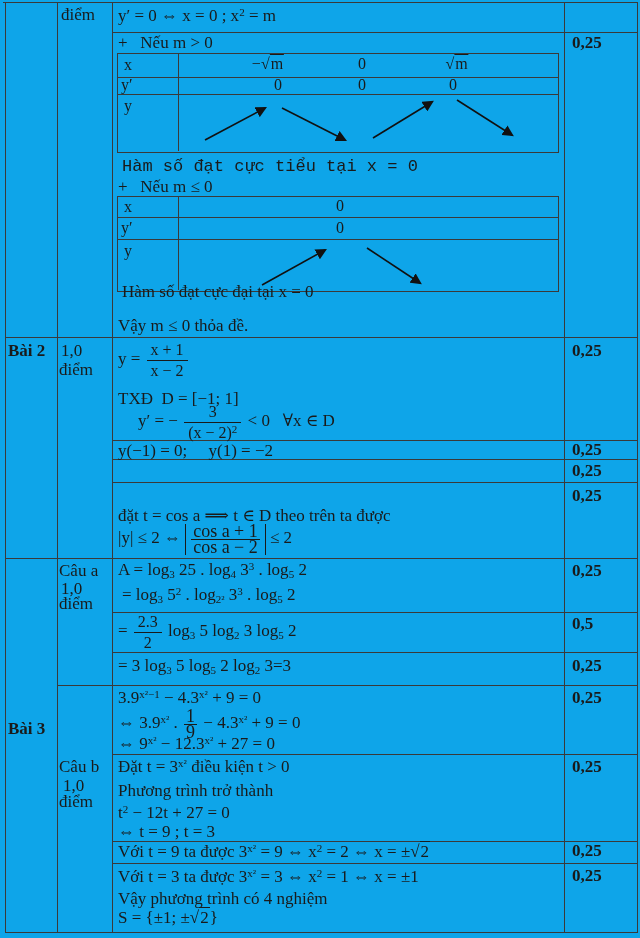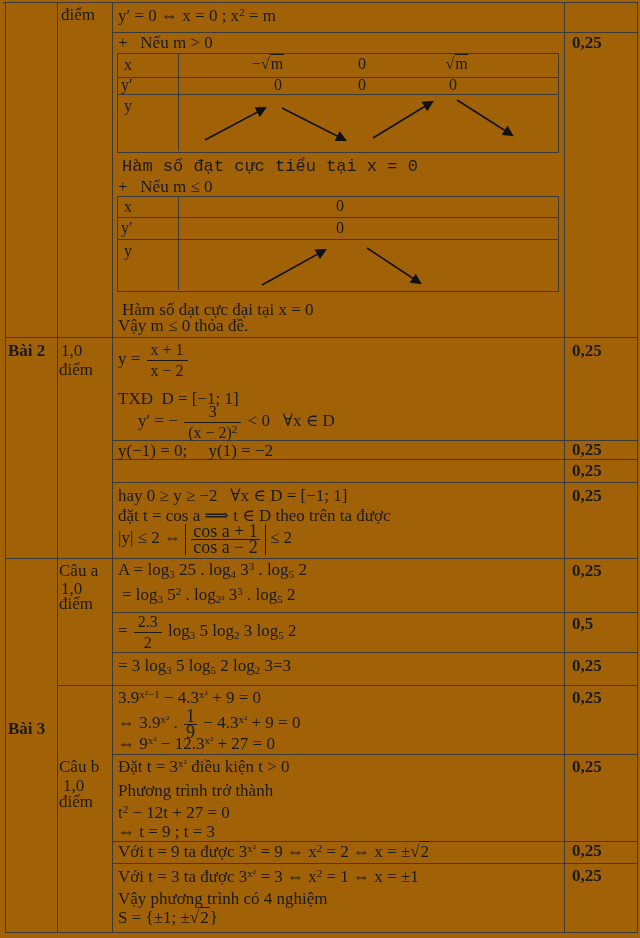--- a/index.html
+++ b/index.html
@@ -1,16 +1,16 @@
 <!DOCTYPE html>
 <html><head>
 <meta charset="utf-8">
 <style>
   html,body{margin:0;padding:0;background:#ffffff;}
-  #page{position:relative;width:640px;height:938px;background:#a16207;overflow:hidden;
+  #page{position:relative;width:640px;height:938px;background:#0ea5e9;overflow:hidden;
         font-family:"Liberation Serif","DejaVu Serif","DejaVu Sans",serif;color:#1a1a1a;}
   .vl{position:absolute;width:1px;background:#3a3a3a;}
   .hl{position:absolute;height:1px;background:#3a3a3a;}
   .ln{position:absolute;white-space:pre;font-size:17px;line-height:20px;}
   .tcell{font-size:16px;line-height:18px;}
   .ctr{transform:translateX(-50%);}
   .b{font-weight:bold;}
   sup{font-size:11px;line-height:0;vertical-align:5px;}
   sub{font-size:11px;line-height:0;vertical-align:-3px;}
   .frac{display:inline-block;vertical-align:middle;text-align:center;margin:0 2px;}
@@ -92,38 +92,37 @@
   <svg style="left:179px;top:241px;" width="378" height="49" viewBox="0 0 378 49">
     <defs>
       <marker id="ah2" viewBox="0 0 10 10" refX="8" refY="5" markerWidth="7" markerHeight="7" orient="auto">
         <path d="M0,0 L10,5 L0,10 z" fill="#111"></path>
       </marker>
     </defs>
     <line x1="83" y1="44" x2="146" y2="9" stroke="#111" stroke-width="1.6" marker-end="url(#ah2)"></line>
     <line x1="188" y1="7" x2="241" y2="42" stroke="#111" stroke-width="1.6" marker-end="url(#ah2)"></line>
   </svg>
 
-  <div class="ln" style="left:122px;top:300px;font-family:Liberation Serif, serif;">Hàm số đạt cực đại tại x = 0</div>
+  <div class="ln" style="left:122px;top:282px;font-family:Liberation Serif, serif;">Hàm số đạt cực đại tại x = 0</div>
   <div class="ln" style="left:118px;top:316px;">Vậy m ≤ 0 thỏa đề.</div>
 
   <div class="ln b" style="left:8px;top:341px;">Bài 2</div>
   <div class="ln" style="left:61px;top:341px;">1,0</div>
   <div class="ln" style="left:59px;top:360px;">điểm</div>
 
   <div class="ln" style="left:118px;top:340px;">y = <span class="frac"><span class="fnum">x + 1</span><span class="fden">x − 2</span></span></div>
   <div class="ln" style="left:118px;top:389px;">TXĐ  D = [−1; 1]</div>
   <div class="ln" style="left:118px;top:402px;margin-left:20px;">y′ = − <span class="frac"><span class="fnum">3</span><span class="fden">(x − 2)<sup>2</sup></span></span> &lt; 0   ∀x ∈ D</div>
   <div class="ln b" style="left:572px;top:341px;">0,25</div>
 
   <div class="ln" style="left:118px;top:441px;">y(−1) = 0;     y(1) = −2</div>
   <div class="ln b" style="left:572px;top:440px;">0,25</div>
 
   <div class="ln b" style="left:572px;top:461px;">0,25</div>
 
-  <div class="ln" style="left:118px;top:486px;">hay 0 ≥ y ≥ −2   ∀x ∈ D = [−1; 1]</div>
   <div class="ln" style="left:118px;top:506px;">đặt t = cos a ⟹ t ∈ D theo trên ta được</div>
   <div class="ln" style="left:118px;top:524px;">|y| ≤ 2 ⇔ <span class="abs"><span class="frac small"><span class="fnum">cos a + 1</span><span class="fden">cos a − 2</span></span></span> ≤ 2</div>
   <div class="ln b" style="left:572px;top:486px;">0,25</div>
 
   <div class="ln b" style="left:8px;top:719px;">Bài 3</div>
 
   <div class="ln" style="left:59px;top:561px;">Câu a</div>
   <div class="ln" style="left:61px;top:579px;">1,0</div>
   <div class="ln" style="left:59px;top:594px;">điểm</div>
 

